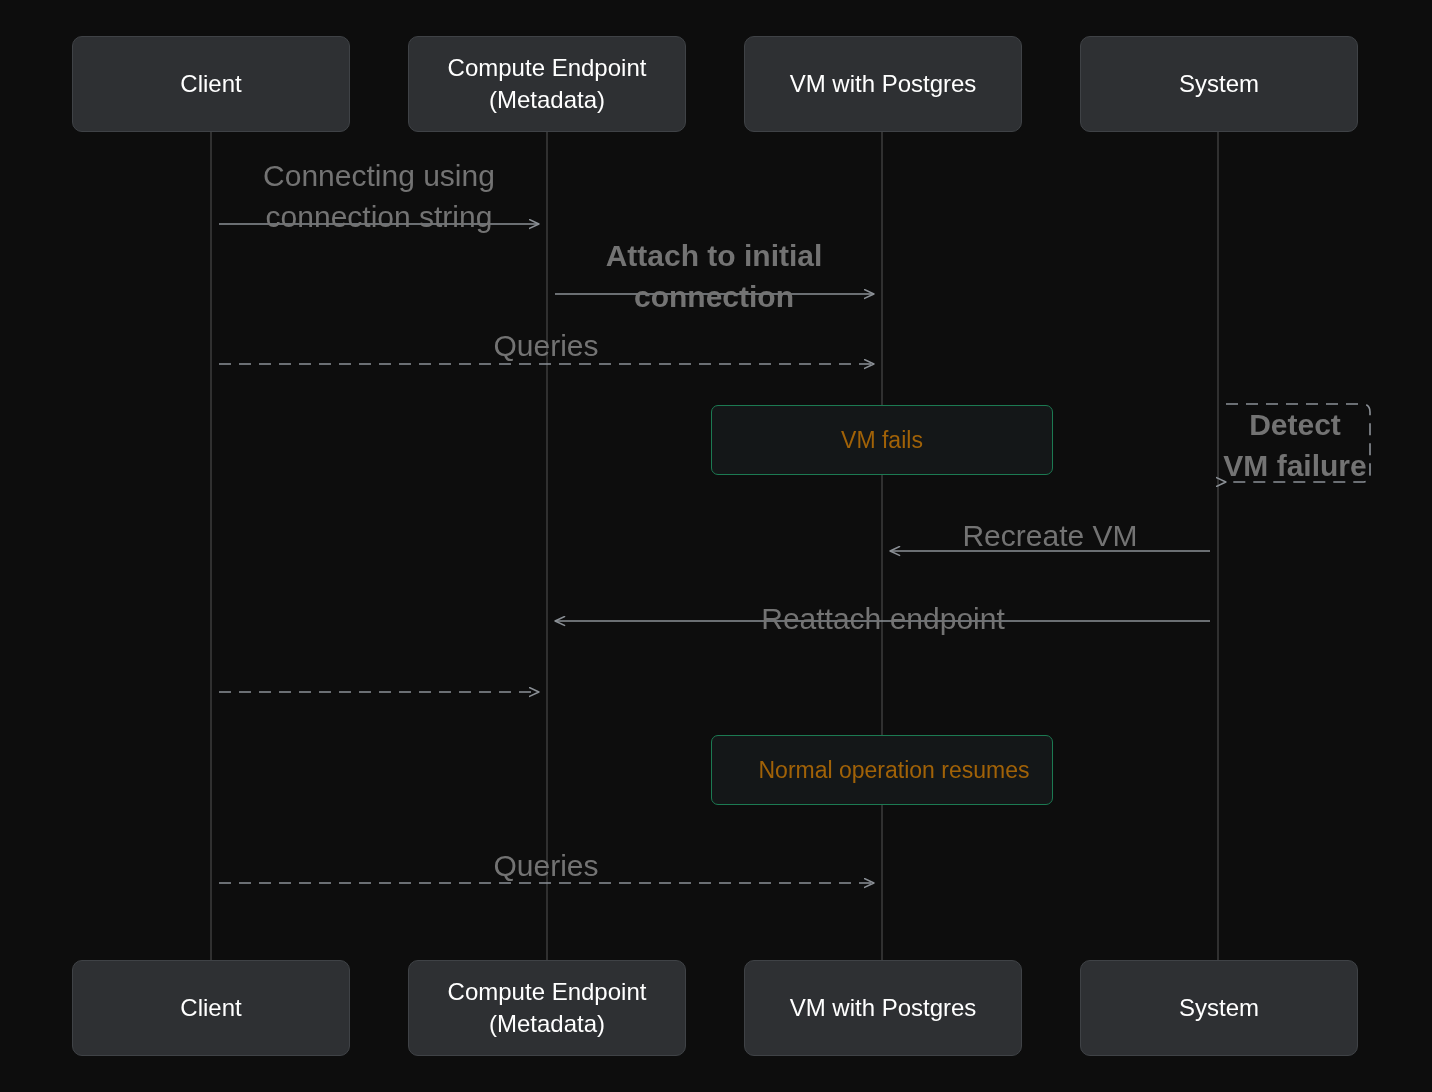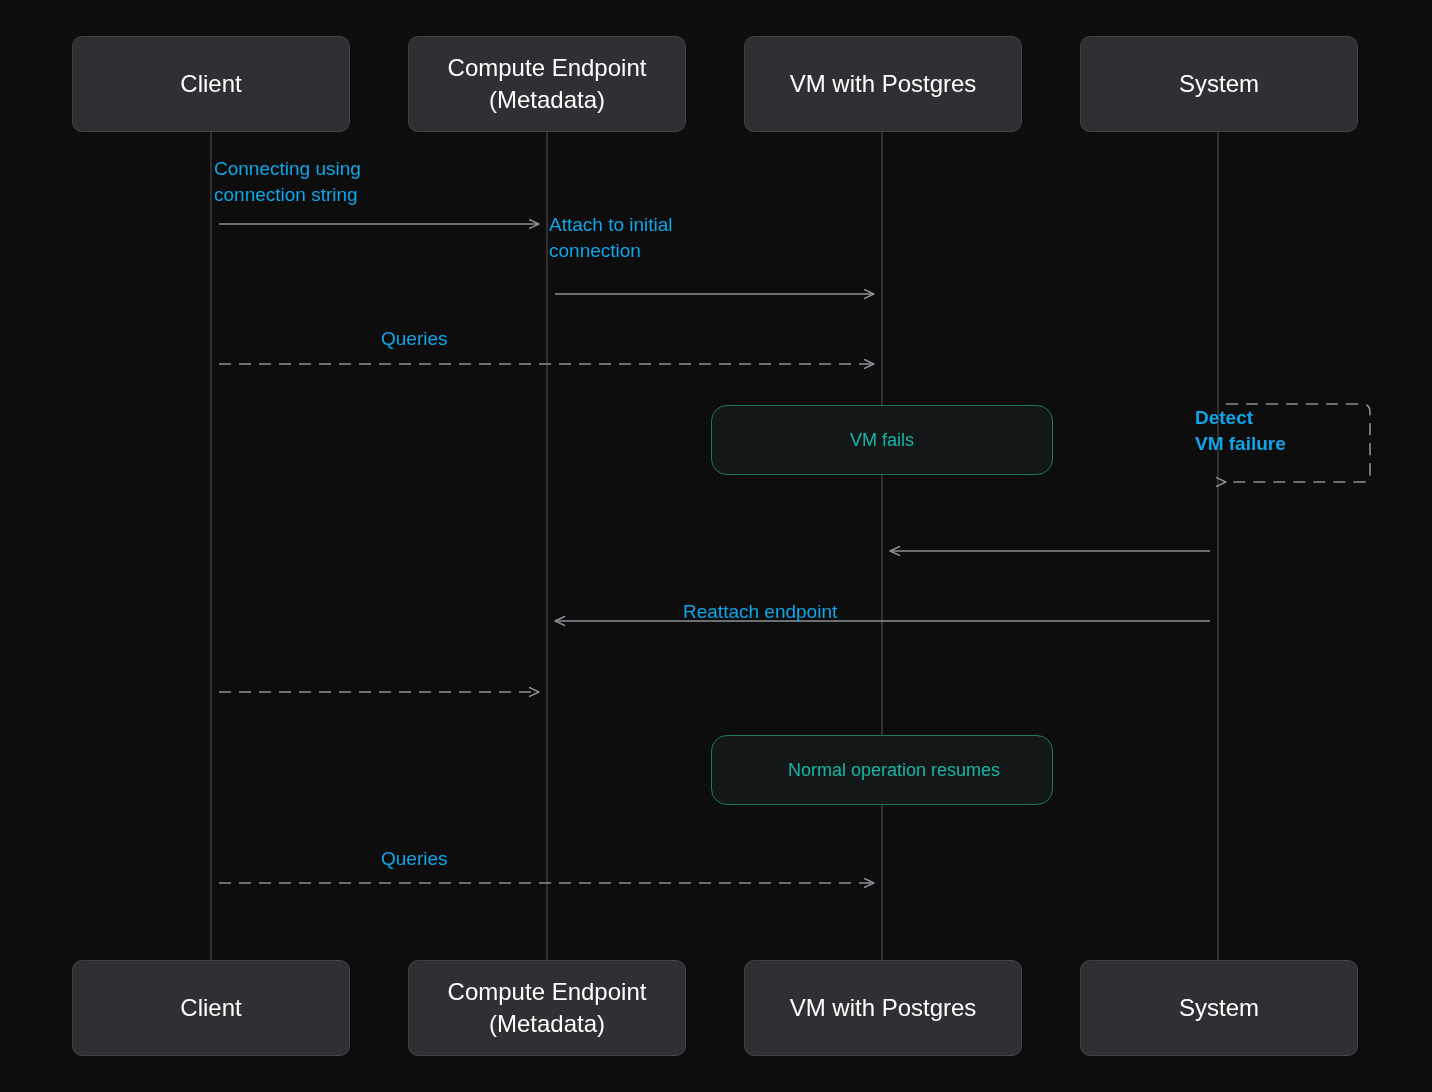--- a/index.html
+++ b/index.html
@@ -39,35 +39,35 @@
     font-size: 24px;
     line-height: 1.32;
     text-align: center;
     padding: 4px 10px;
     white-space: pre-line;
   }
   .note-box {
     position: absolute;
     background: #141718;
     border: 1.4px solid #1c7a52;
-    border-radius: 16px;
+    border-radius: 7px;
     display: flex;
     align-items: center;
     justify-content: center;
     box-sizing: border-box;
-    color: #14b8a6;
-    font-size: 18px;
+    color: #a16207;
+    font-size: 23px;
     text-align: center;
   }
   .msg-label {
     position: absolute;
-    color: #0ea5e9;
-    font-size: 19px;
+    color: #737373;
+    font-size: 30px;
     line-height: 1.36;
-    text-align: left;
+    text-align: center;
     white-space: pre-line;
     transform: translateX(-50%);
   }
 </style>
 </head>
 <body>
 
 <div id="diagram">
 
   <svg class="svg-layer" viewBox="0 0 1432 1092" xmlns="http://www.w3.org/2000/svg">
@@ -122,28 +122,29 @@
   <div class="participant-box" style="left:408px; top:960px; width:278px; height:96px;">Compute Endpoint
 (Metadata)</div>
 
   <div class="participant-box" style="left:744px; top:960px; width:278px; height:96px;">VM with Postgres</div>
 
   <div class="participant-box" style="left:1080px; top:960px; width:278px; height:96px;">System</div>
 
   <div class="msg-label" style="left:379px; top:156px; width:330px;">Connecting using
 connection string</div>
 
-  <div class="msg-label" style="left:714px; top:212px; width:330px;">Attach to initial
+  <div class="msg-label" style="left:714px; top:236px; width:330px;font-weight:bold;">Attach to initial
 connection</div>
 
   <div class="msg-label" style="left:546px; top:326px; width:330px;">Queries</div>
 
   <div class="msg-label" style="left:1295px; top:405px; width:200px;font-weight:bold;">Detect
 VM failure</div>
 
+  <div class="msg-label" style="left:1050px; top:516px; width:330px;">Recreate VM</div>
 
   <div class="msg-label" style="left:883px; top:586px; width:400px;margin-top:13px;">Reattach endpoint</div>
 
 
   <div class="msg-label" style="left:546px; top:846px; width:330px;">Queries</div>
 
   <div class="note-box" style="left:711px; top:405px; width:342px; height:70px;">VM fails</div>
 
   <div class="note-box" style="left:711px; top:735px; width:342px; height:70px;padding-left:24px;">Normal operation resumes</div>
 

